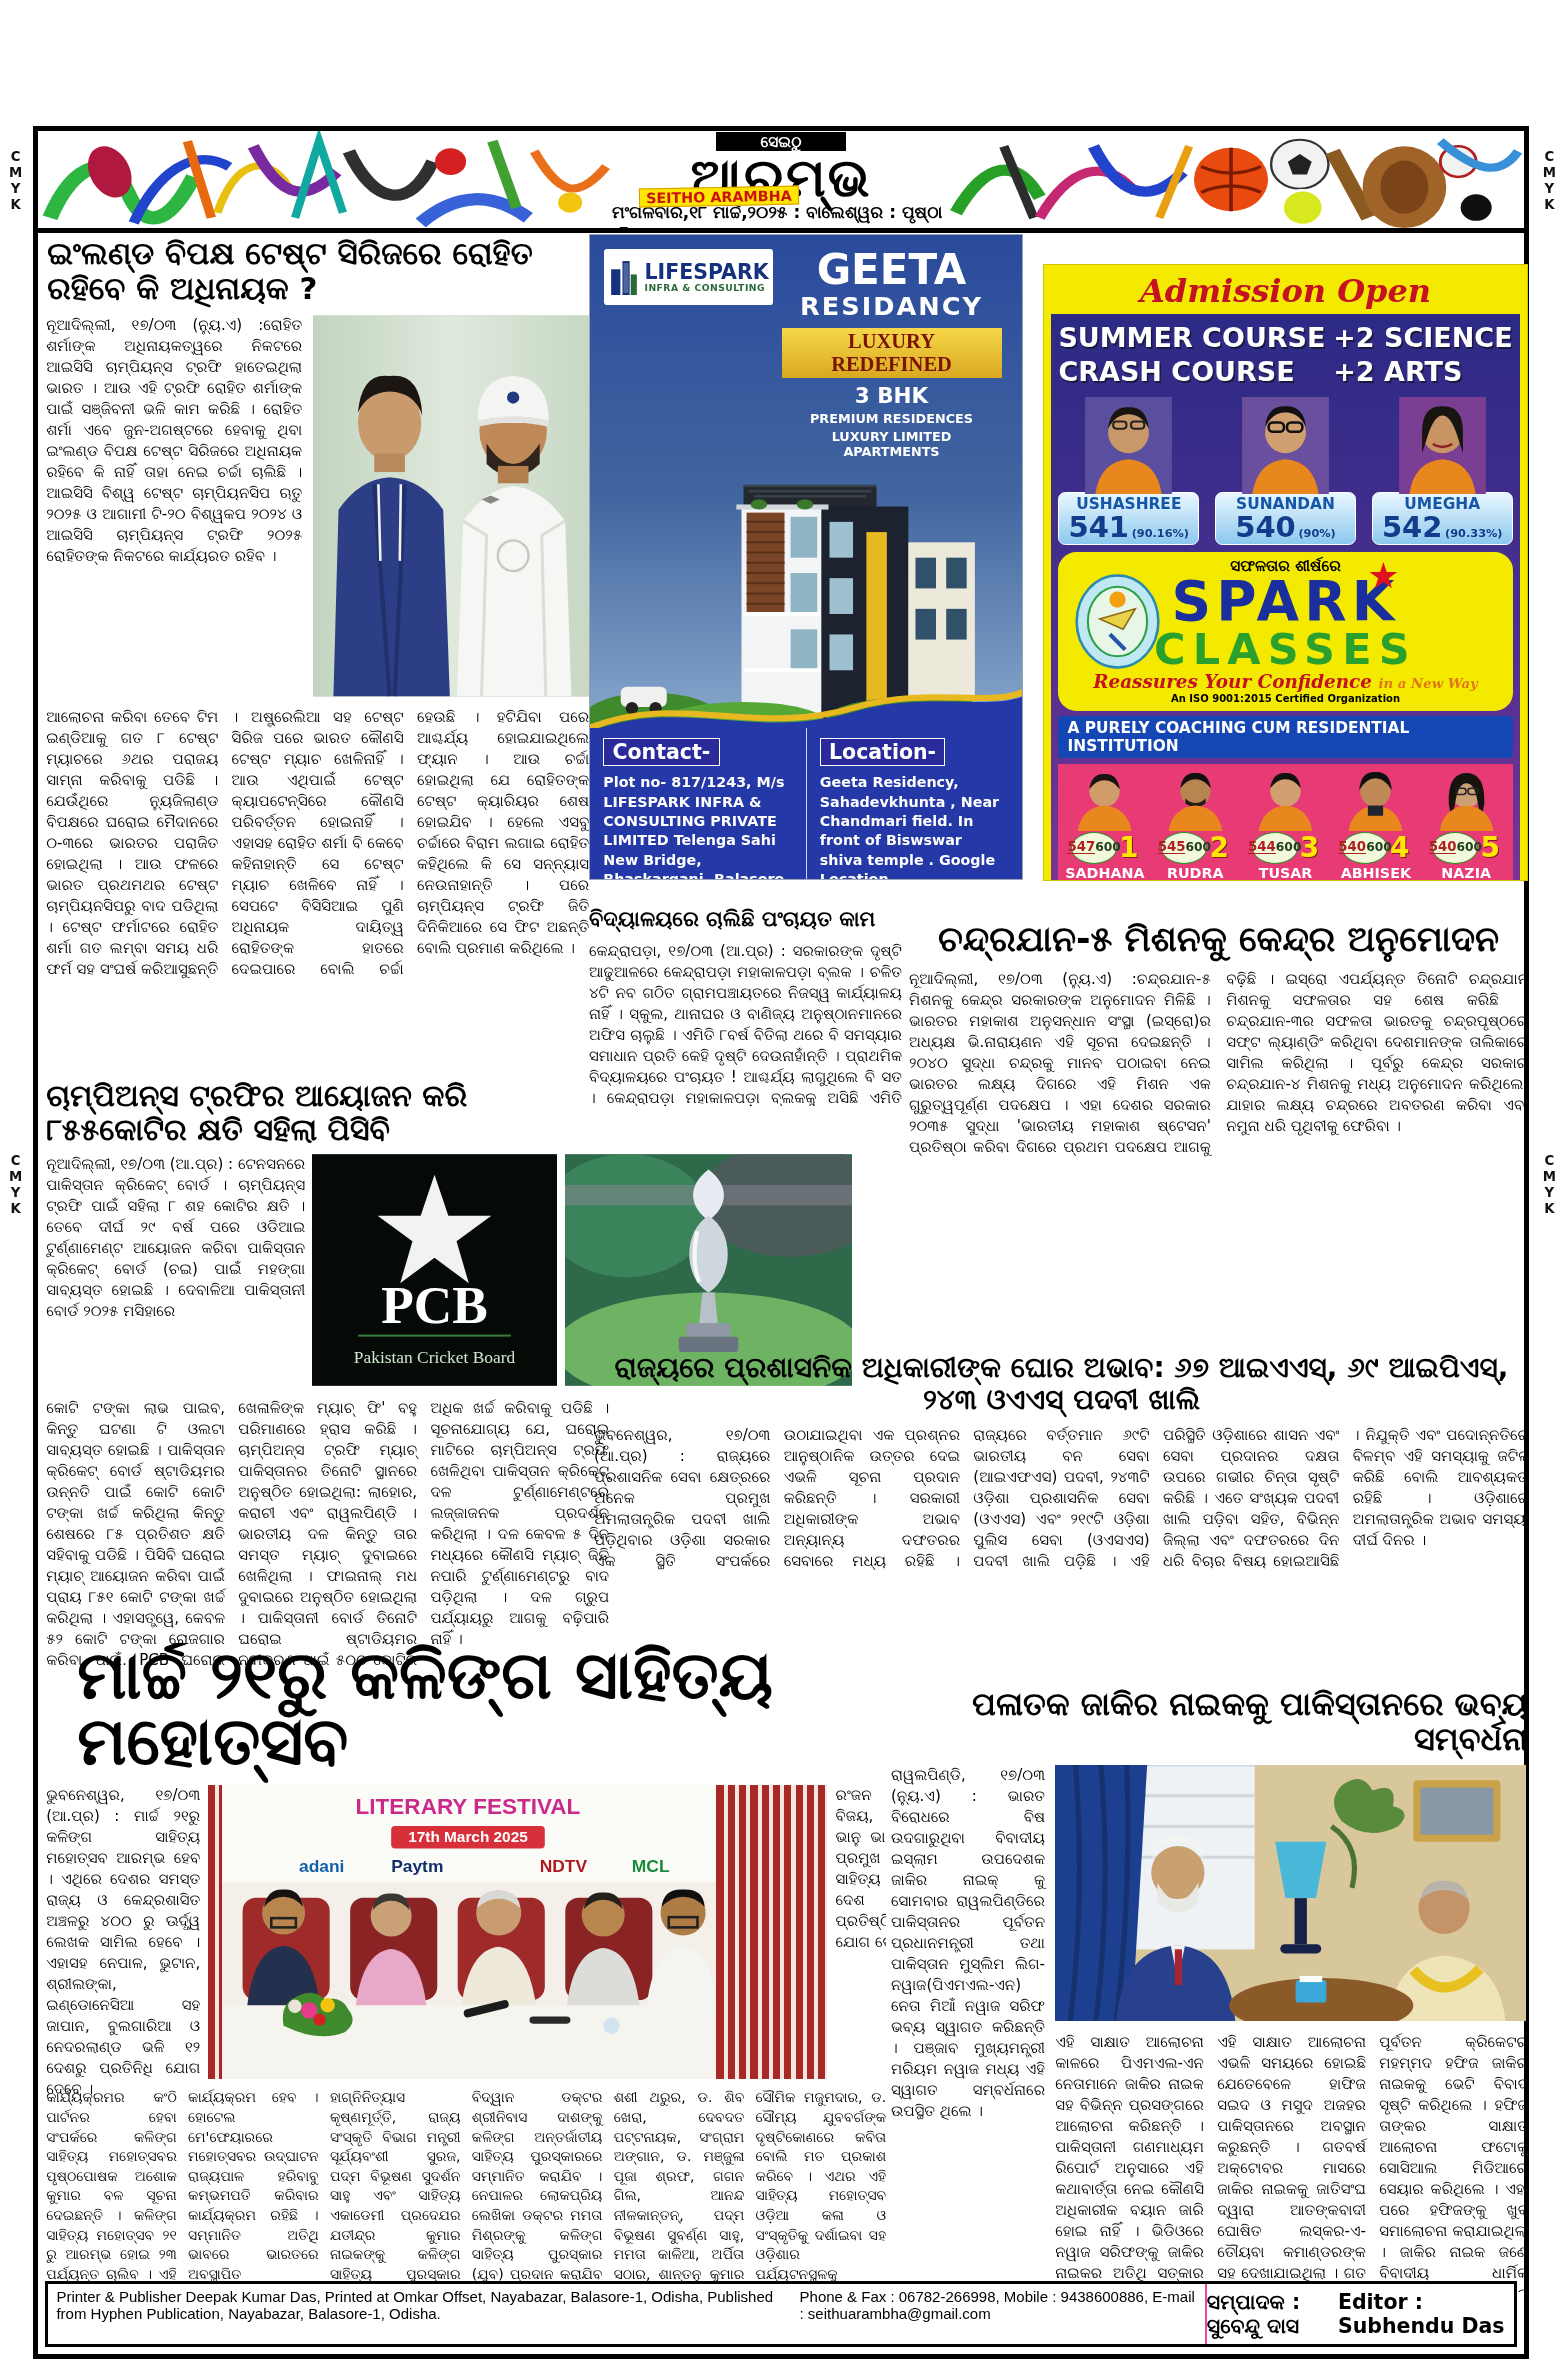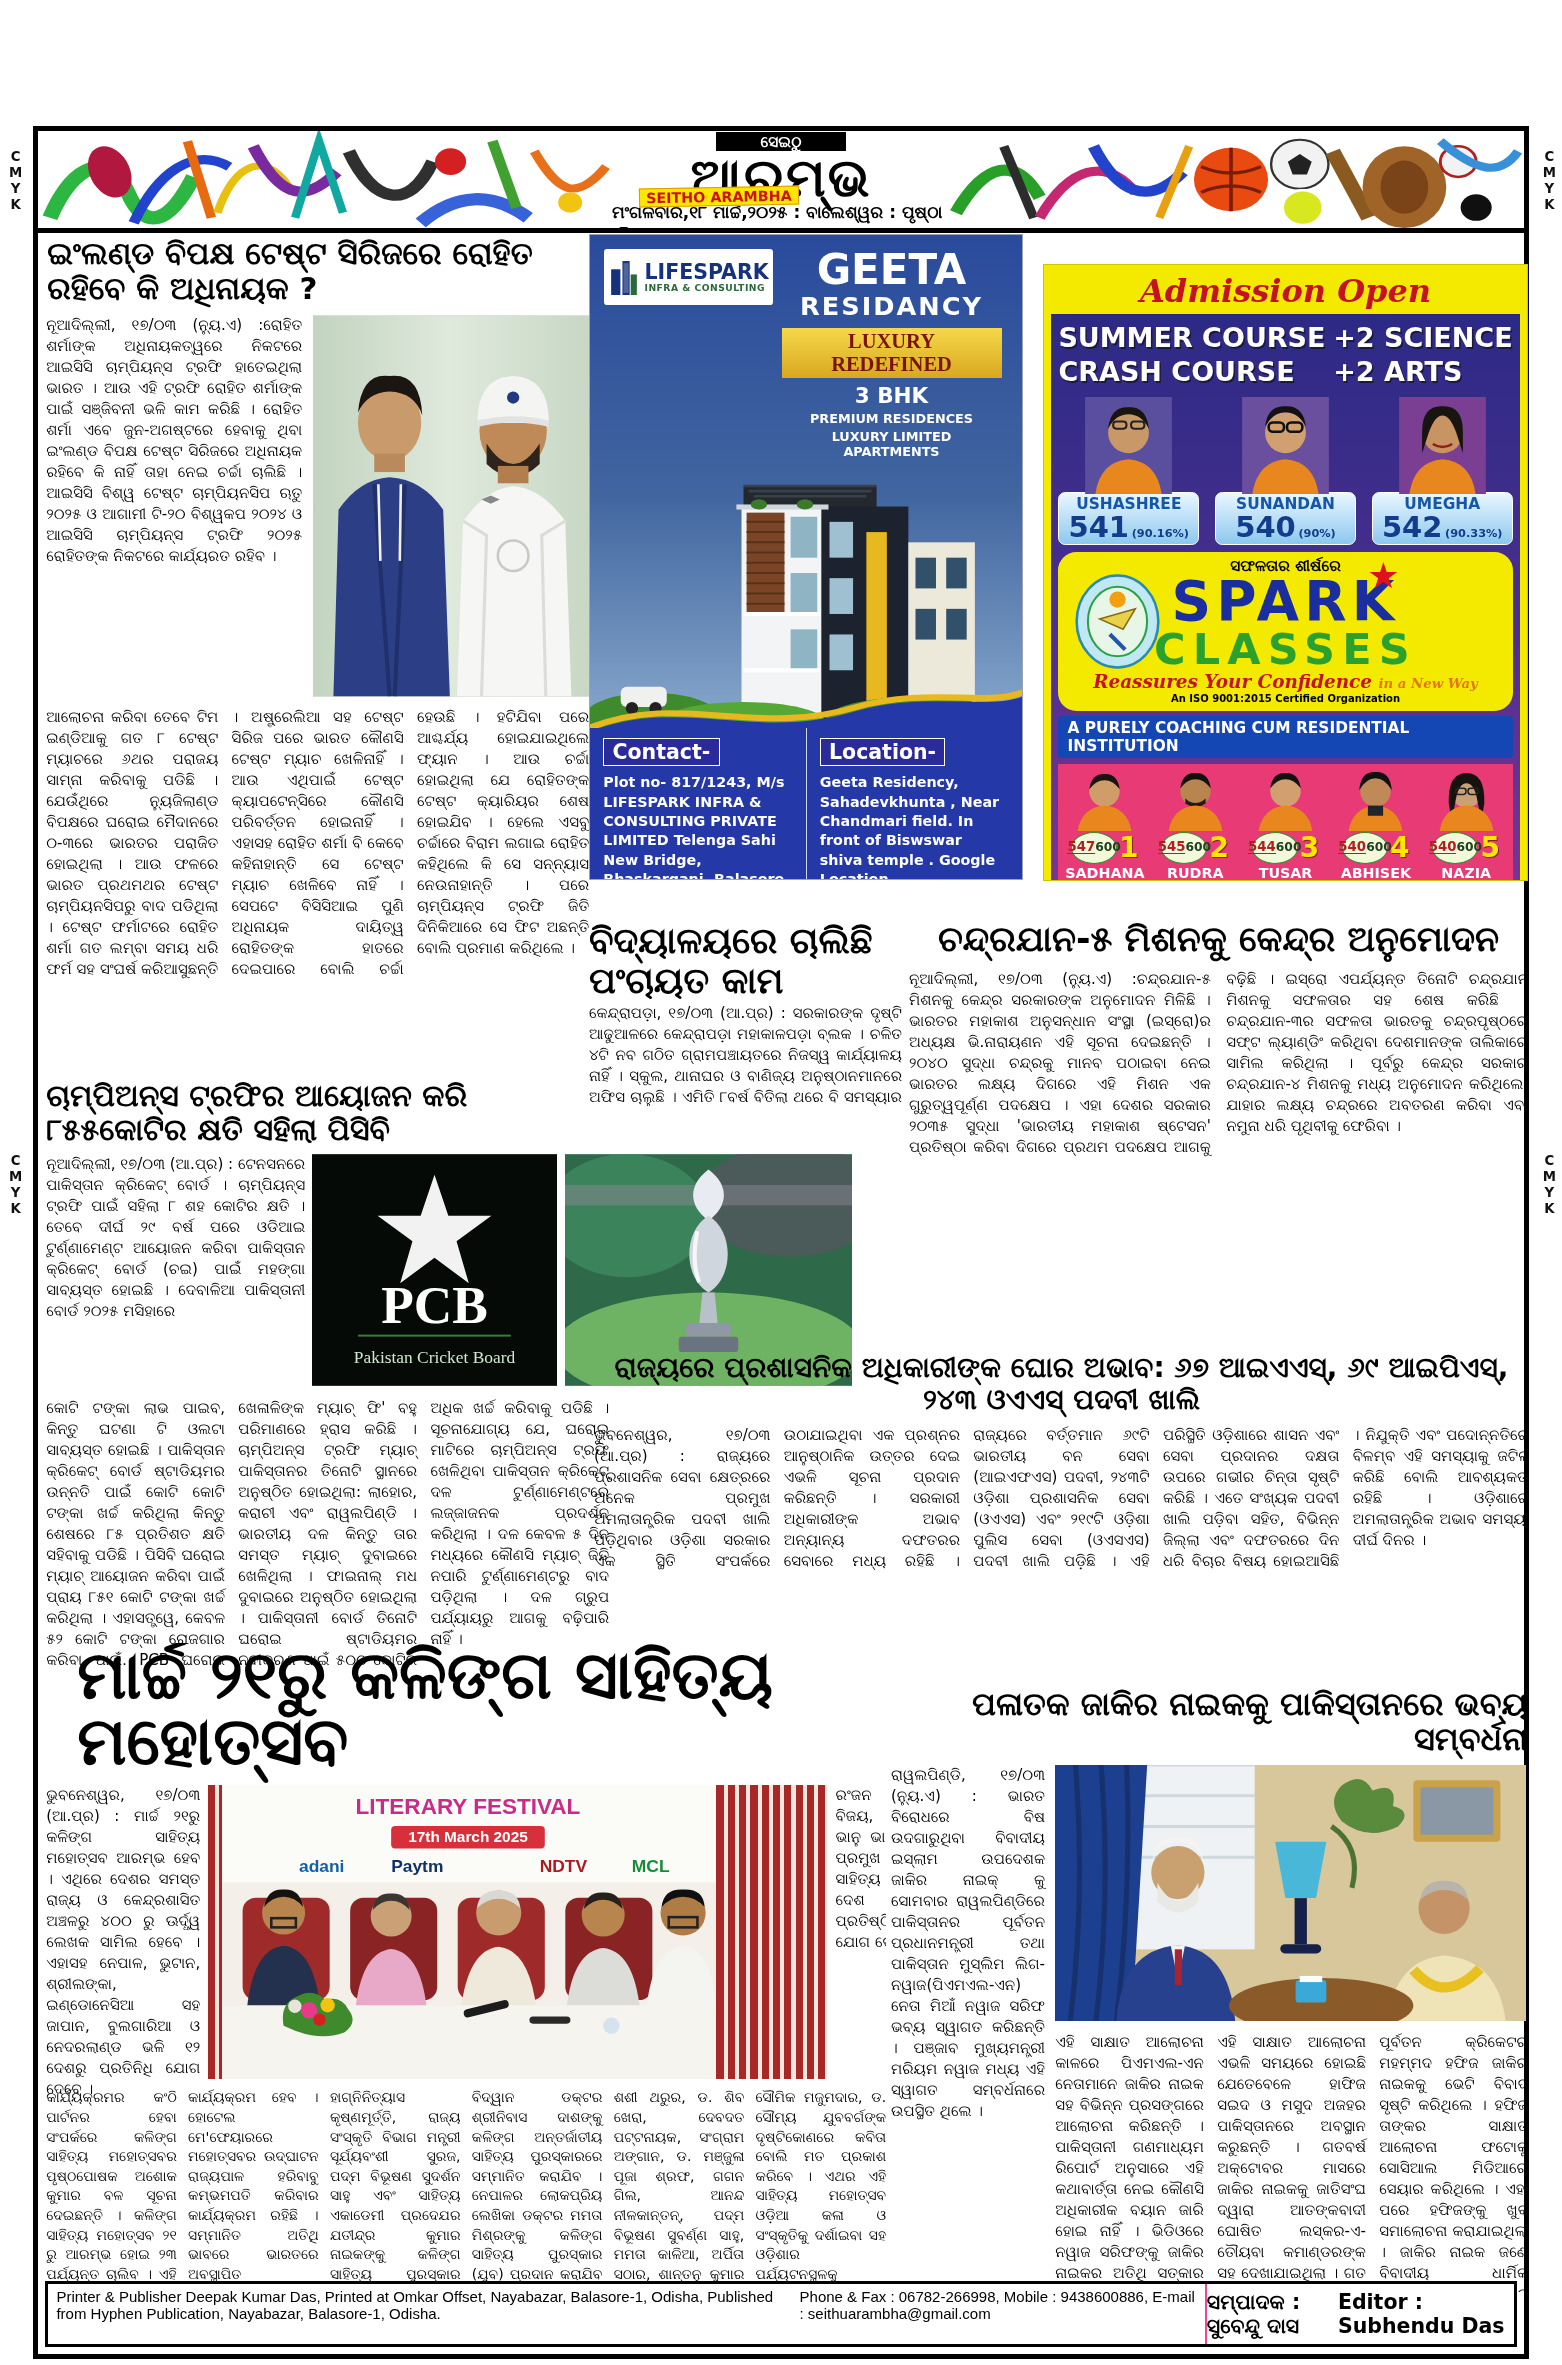--- a/index.html
+++ b/index.html
@@ -83,21 +83,21 @@
   .spark-pink{background:#e83a74;margin-top:6.1px;padding:6.1px 4.1px 3.1px;display:flex;justify-content:space-between;}
   .tp5{width:19%;text-align:center;color:#fff;}
   .tp5 .score{display:flex;align-items:center;justify-content:center;gap:2px;margin-top:-2px;}
   .tp5 .oval{background:#f2f8da;border:1.5px solid #3a8a2a;border-radius:50%;width:44px;height:30px;
              display:flex;flex-direction:row;align-items:center;justify-content:center;line-height:0.9;}
   .tp5 .oval .a{color:#b02020;font-weight:800;font-size:13.3px;border-bottom:1px solid #b02020;}
   .tp5 .oval .b{color:#204020;font-weight:800;font-size:12.3px;}
   .tp5 .rank{color:#ffe600;font-weight:800;font-size:28px;text-shadow:1px 1px 0 #802020;}
   .tp5 .nm5{font-weight:800;font-size:14.3px;margin-top:1px;}
   
-  .art-panchayat .headline{font-size:36px;margin-bottom:1px;}
+  .art-panchayat .headline{font-size:21px;margin-bottom:9px;}
   .art-chandra .headline{font-size:35px;text-align:center;margin-bottom:10.2px;}
   .art-admin .headline{font-size:28px;text-align:center;margin-bottom:10.2px;}
   
   .art-pcb .headline{font-size:30px;margin:2px 0 8.2px;}
   .pcb-row{display:flex;gap:7.2px;}
   .pcb-lead{width:259px;flex:none;}
   
   .art-klf .headline{font-size:66px;line-height:1;margin:0 0 10.2px 31px;}
   .klf-row{display:flex;gap:8.2px;}
   .klf-lead{width:154px;flex:none;}

